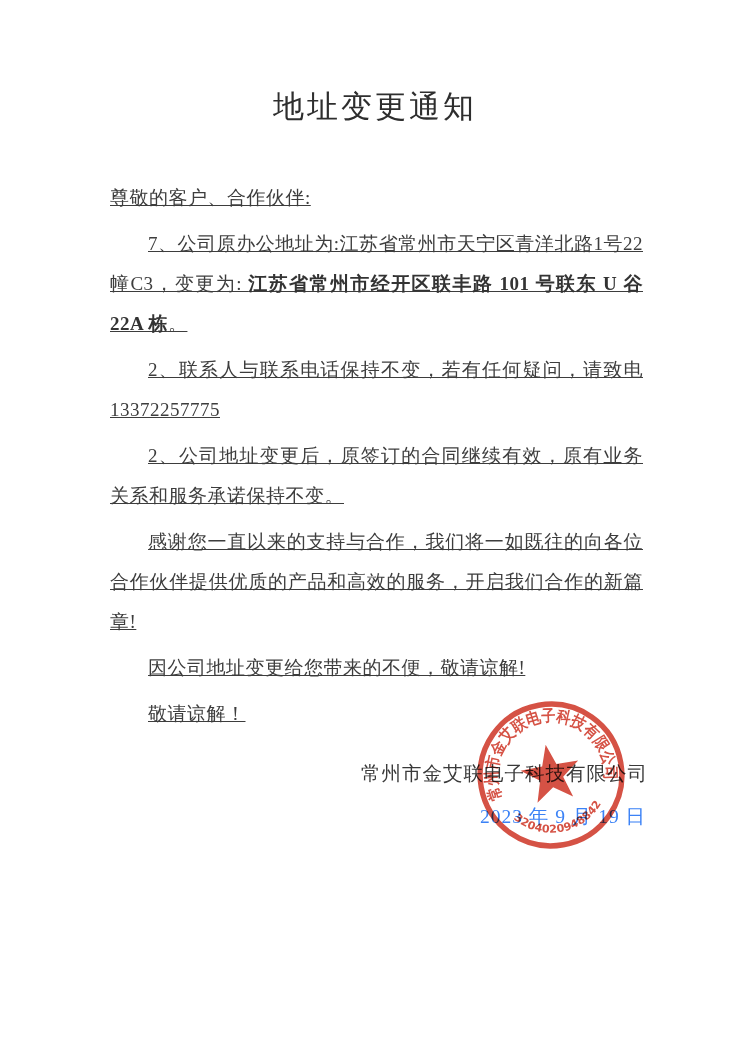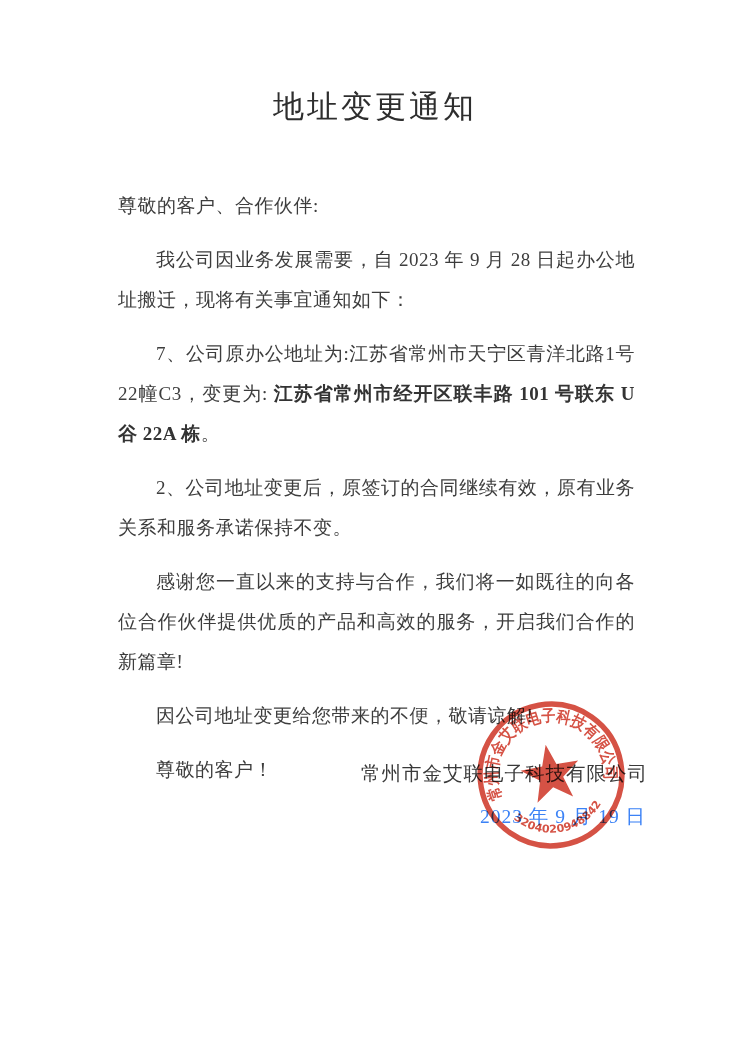--- a/index.html
+++ b/index.html
@@ -16,21 +16,21 @@
     text-align:center;
     font-size:31px;font-weight:500;letter-spacing:3px;
     color:#2e2e2e;
   }
   .body-text{
     position:absolute;top:172px;left:104px;width:545px;
     font-size:19px;line-height:40px;letter-spacing:0.5px;
     text-align:justify;
     color:#3d3d3d;
   }
-  .body-text p{margin:14px;}
+  .body-text p{margin:6px;text-decoration:underline;}
   .body-text p.indent{text-indent:2em;}
   .body-text strong{font-weight:700;color:#333;}
   .sig-company{
     position:absolute;top:760px;right:102px;
     font-size:19.5px;letter-spacing:1px;color:#3a3a3a;
     white-space:nowrap;
   }
   .sig-date{
     position:absolute;top:803px;right:104px;
     font-size:19.5px;letter-spacing:1px;color:#3b82f6;
@@ -47,26 +47,26 @@
 </style>
 </head>
 <body>
 
 <div class="page">
 
   <div class="doc-title">地址变更通知</div>
 
   <div class="body-text">
     <p>尊敬的客户、合作伙伴:</p>
-    <p class="indent">我公司因业务发展需要，自 2023 年 9 月 28 日起办公地址搬迁，现将有关事宜通知如下：</p>
     <p class="indent"><span>7、公司原办公地址为:江苏省常州市天宁区青洋北路1号22幢C3，变更为: </span><strong>江苏省常州市经开区联丰路 101 号联东 U 谷 22A 栋</strong><span>。</span></p>
+    <p class="indent">2、联系人与联系电话保持不变，若有任何疑问，请致电 13372257775</p>
     <p class="indent">2、公司地址变更后，原签订的合同继续有效，原有业务关系和服务承诺保持不变。</p>
     <p class="indent">感谢您一直以来的支持与合作，我们将一如既往的向各位合作伙伴提供优质的产品和高效的服务，开启我们合作的新篇章!</p>
     <p class="indent">因公司地址变更给您带来的不便，敬请谅解!</p>
-    <p class="indent">尊敬的客户！</p>
+    <p class="indent">敬请谅解！</p>
   </div>
 
   <div class="sig-company">常州市金艾联电子科技有限公司</div>
   <div class="sig-date">2023 年 9 月 19 日</div>
 
   <div class="seal">
     <svg viewBox="0 0 200 200" xmlns="http://www.w3.org/2000/svg">
       <defs>
         <path id="sealTopArc" d="M 34.2 123.9 A 70 70 0 1 1 165.8 123.9" fill="none"></path>
         <path id="sealBotArc" d="M 38.6 143 A 75 75 0 0 0 161.4 143" fill="none"></path>

